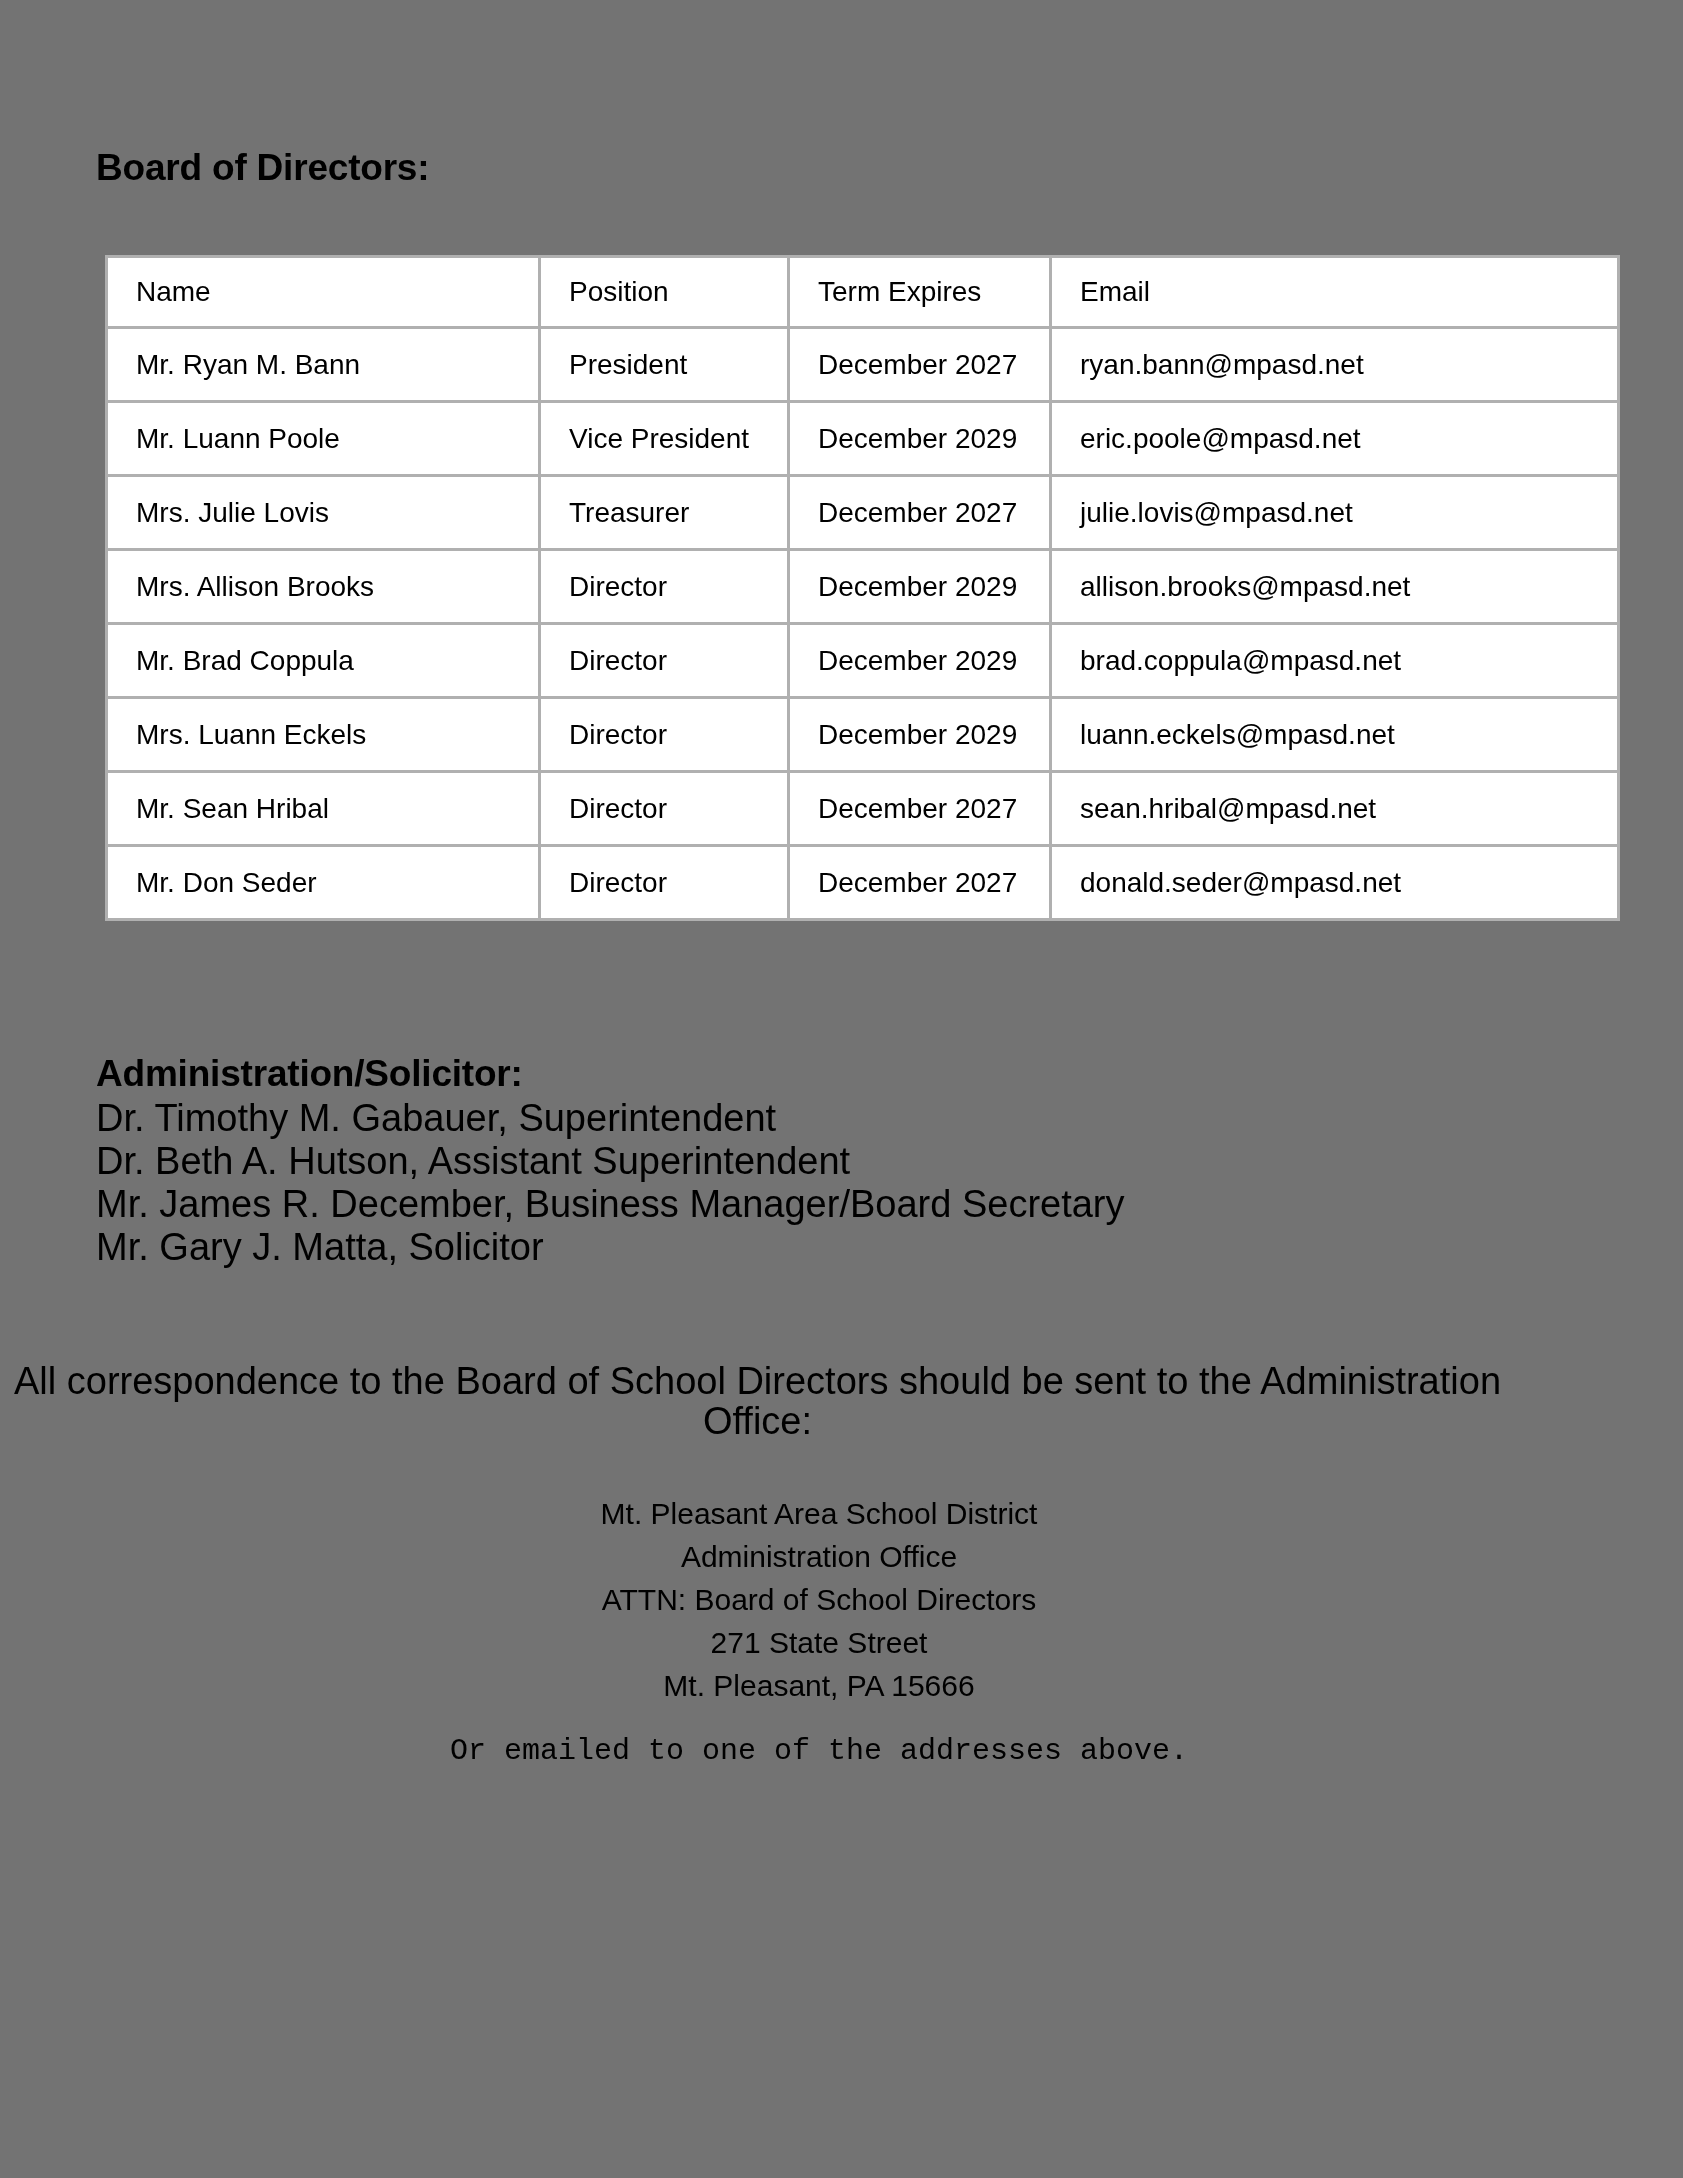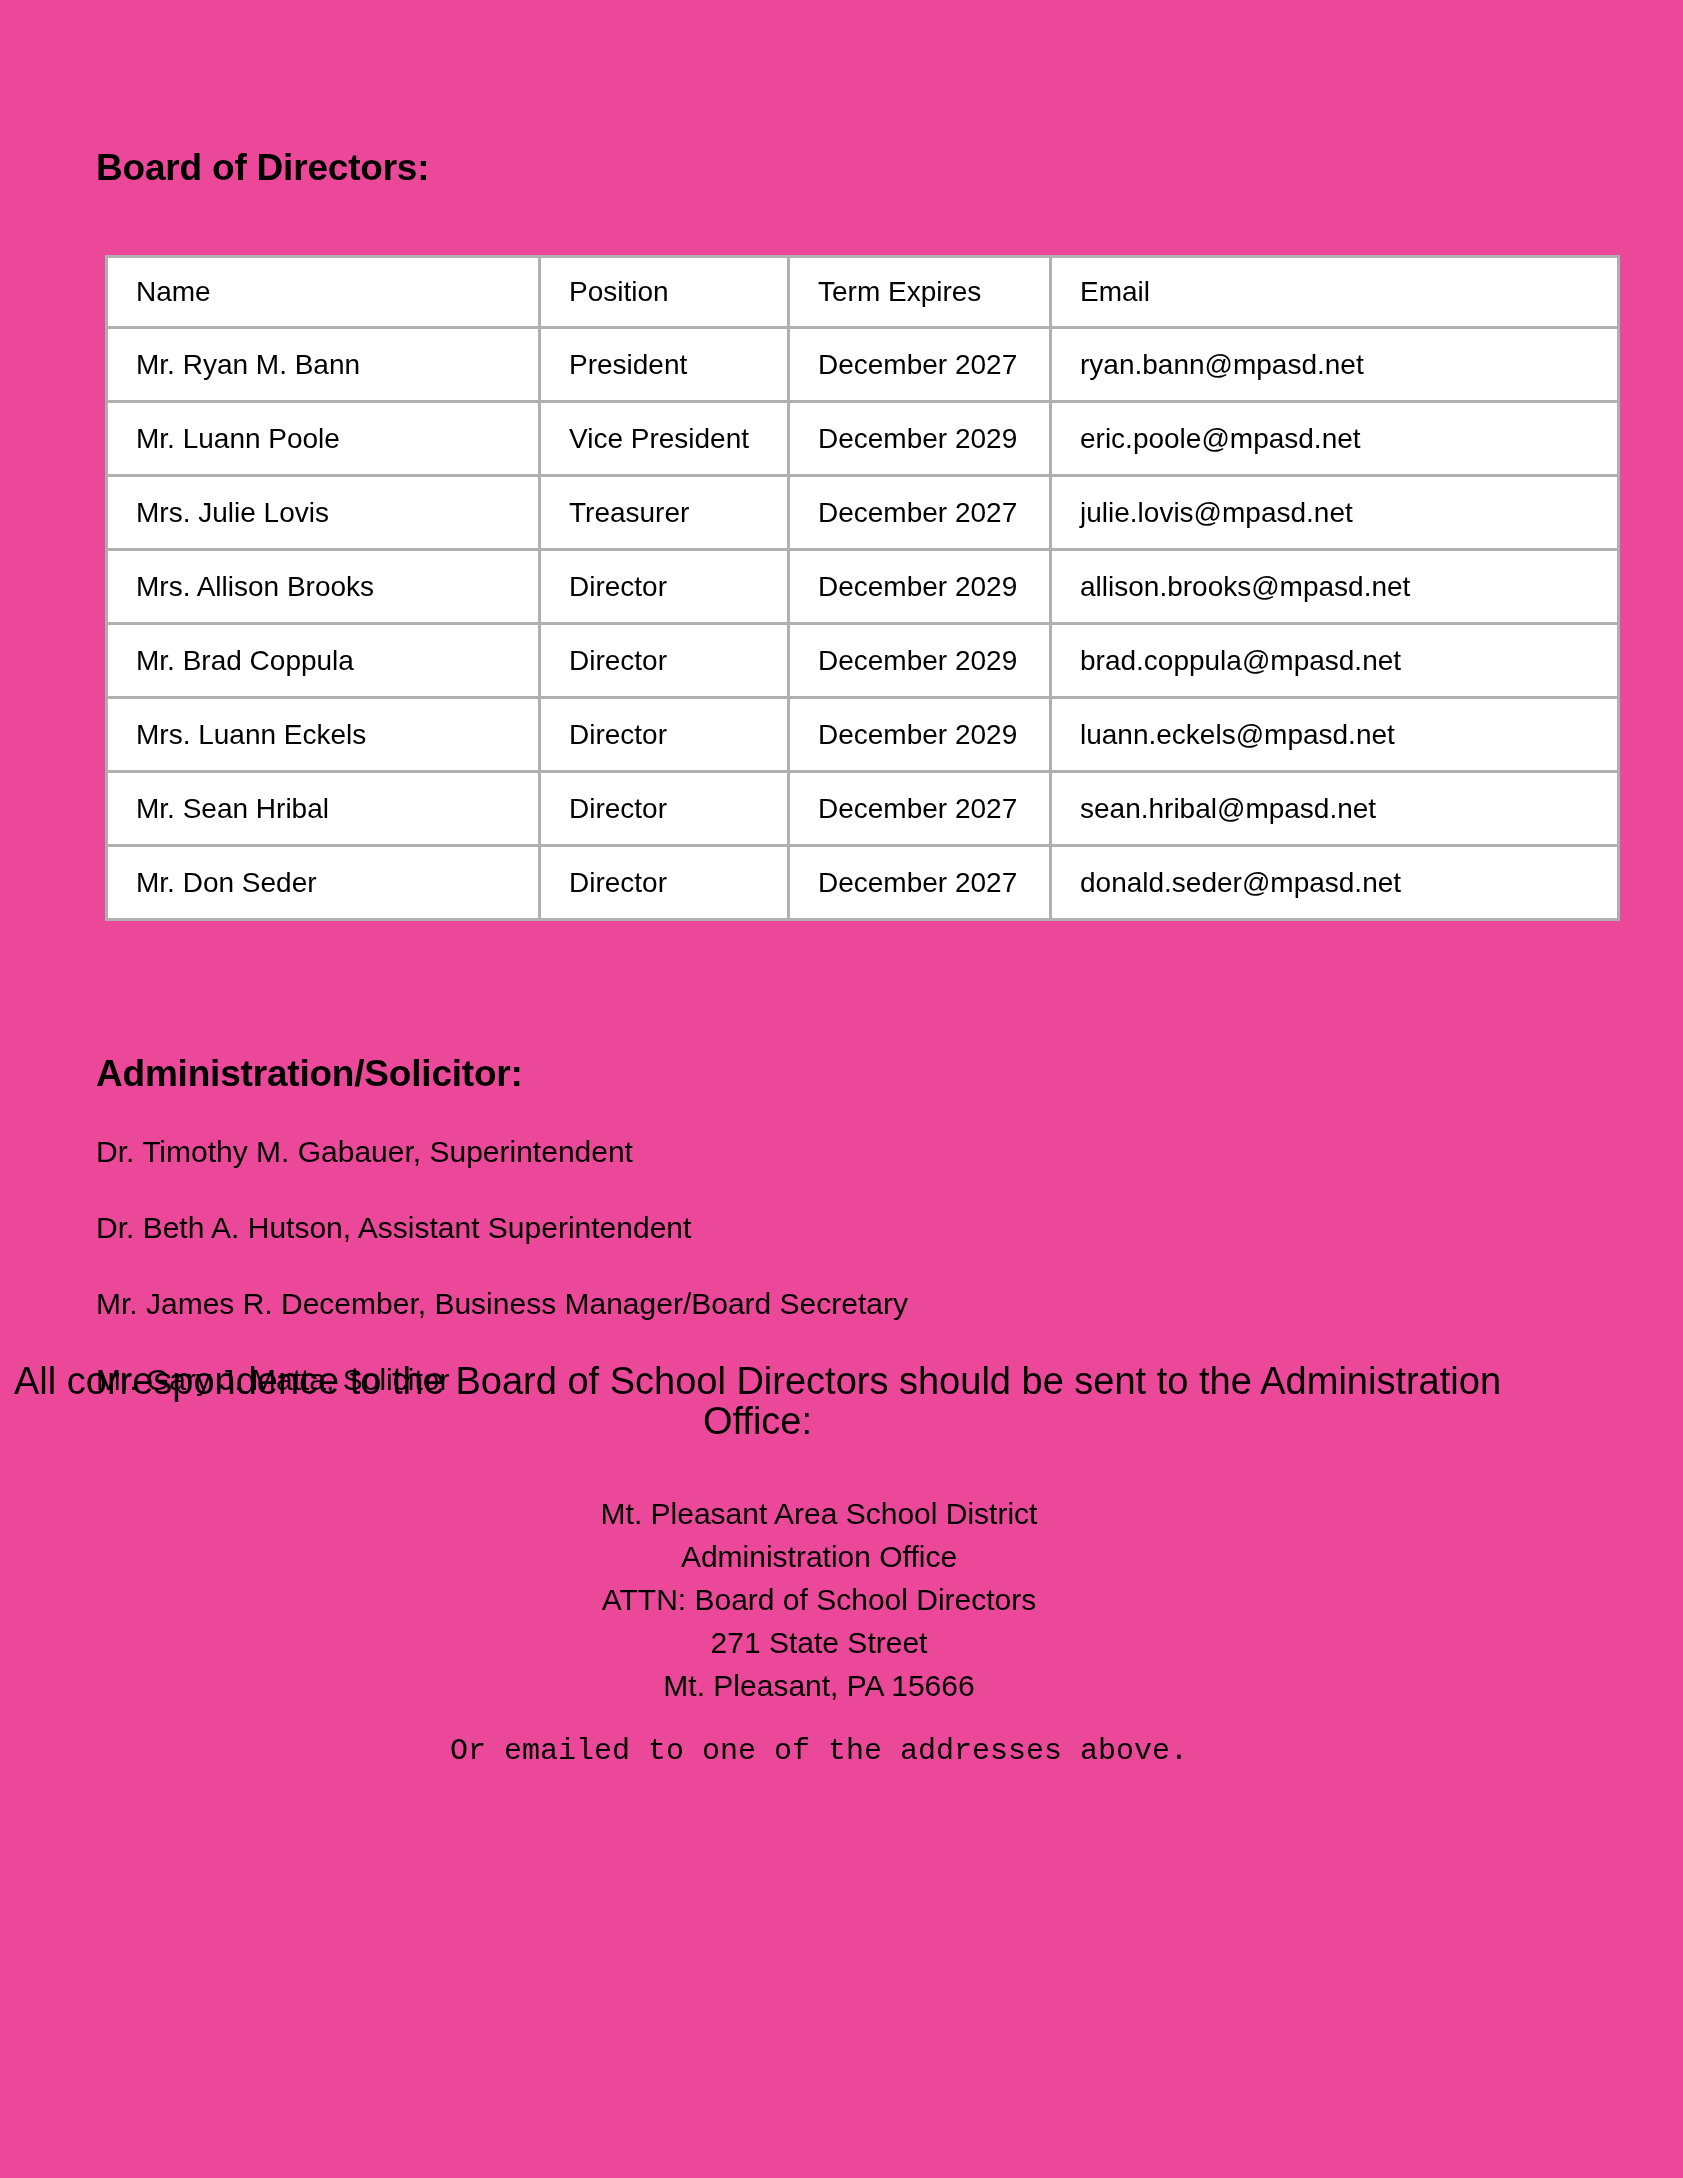--- a/index.html
+++ b/index.html
@@ -15,21 +15,21 @@
     position: relative;
     overflow: hidden;
   }
 
   .page {
     position: absolute;
     top: 0;
     left: 0;
     width: 1683px;
     height: 2178px;
-    background: #ec4899;
+    background: #737373;
   }
 
   
   .section-title {
     position: absolute;
     font-size: 37px;
     font-weight: bold;
     letter-spacing: -0.2px;
     white-space: nowrap;
   }
@@ -65,24 +65,23 @@
   .board-table tr.header-row td { height: 68px; }
 
   
   .admin-list {
     position: absolute;
     left: 96px;
     top: 1097px;
     width: 1287px;
   }
   .admin-line {
-    font-size: 30px;
+    font-size: 38px;
     line-height: 43px;
     white-space: nowrap;
-    margin-top: 33px;
   }
 
   
   .corr-note {
     position: absolute;
     left: 0;
     top: 1361px;
     width: 1515px;
     text-align: center;
     font-size: 38px;

